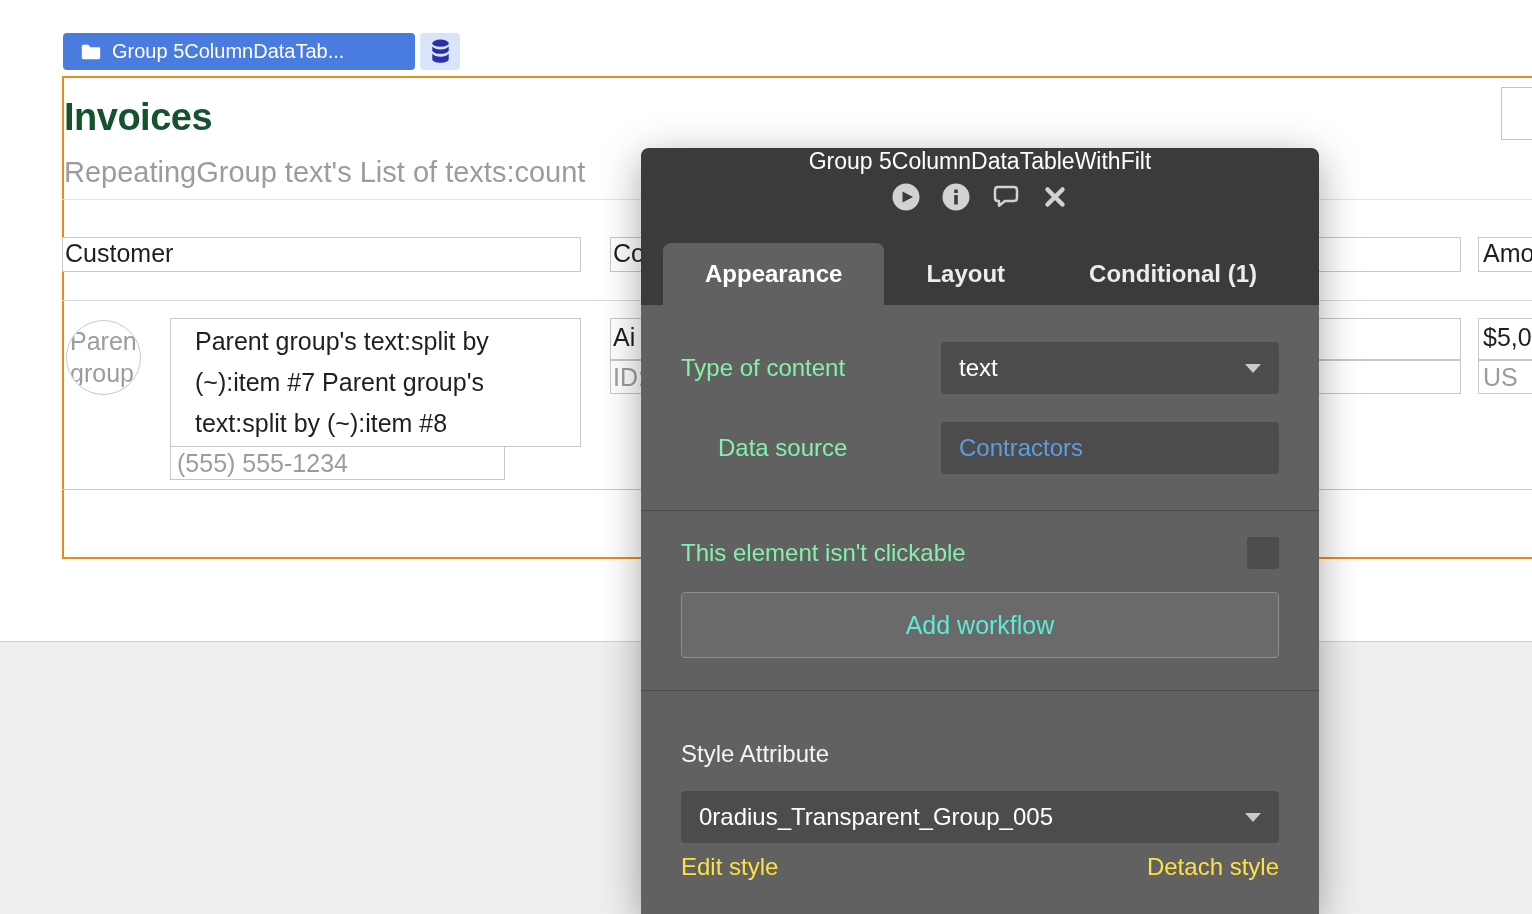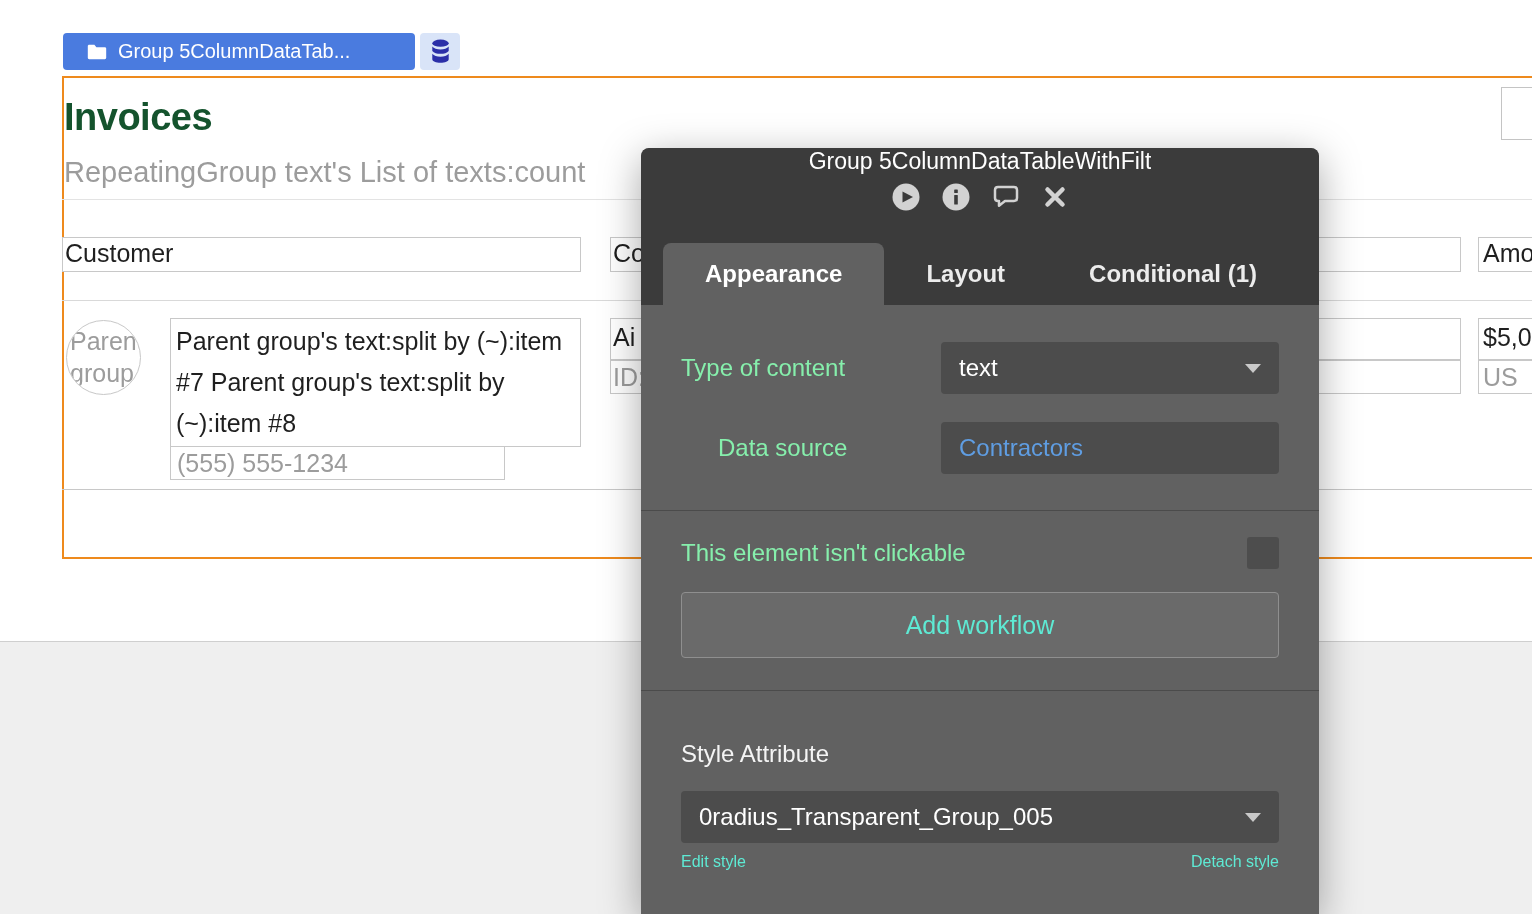--- a/index.html
+++ b/index.html
@@ -8,21 +8,21 @@
     font-family:"Liberation Sans", sans-serif;
     background:#ffffff;
     overflow:hidden;
   }
   #screen { position:relative; width:1532px; height:914px; background:#ffffff; overflow:hidden; }
 
   
   .badge {
     position:absolute; left:63px; top:33px; width:352px; height:37px;
     background:#4a7bdf; border-radius:4px;
-    display:flex; align-items:center; gap:11px; padding:0 24px;
+    display:flex; align-items:center; gap:11px; padding:0 18px;
     color:#ffffff; font-size:20px; font-weight:500; white-space:nowrap; overflow:hidden;
     cursor:pointer;
   }
   .db-btn {
     position:absolute; left:420px; top:33px; width:40px; height:37px;
     background:#d9e4f8; border-radius:4px;
     display:flex; align-items:center; justify-content:center; cursor:pointer;
   }
 
   
@@ -56,21 +56,21 @@
   .hdr-amount   { left:1478px;top:237px; width:80px;  height:35px; padding:1px 4px; }
 
   .avatar {
     position:absolute; left:66px; top:320px; width:75px; height:75px;
     border:1px solid #c8c8c8; border-radius:50%; overflow:hidden; background:#ffffff;
   }
   .avatar-text {
     position:absolute; left:3px; top:4px; width:130px;
     font-size:25px; line-height:32px; color:#9c9c9c;
   }
-  .name-cell  { left:170px; top:318px; width:411px; height:129px; padding:2px 5px; line-height:41px; }
+  .name-cell  { left:170px; top:318px; width:411px; height:129px; padding:2px 24px; line-height:41px; }
   .phone-cell { left:170px; top:446px; width:335px; height:34px;  padding:0 6px; display:flex; align-items:center; }
   .contact-name-cell { left:610px; top:318px; width:851px; height:42px; padding:4px 2px; }
   .contact-id-cell   { left:610px; top:360px; width:851px; height:34px; padding:2px 2px; }
   .amount-cell   { left:1478px; top:318px; width:80px; height:42px; padding:4px 4px; }
   .currency-cell { left:1478px; top:360px; width:80px; height:34px; padding:2px 4px; }
 
   .bottom-area {
     position:absolute; left:0; top:641px; width:1532px; height:273px;
     background:#efefef; border-top:1px solid #cfcfcf;
   }
@@ -123,21 +123,21 @@
   .add-workflow {
     margin-top:23px; height:66px; width:100%;
     background:#6a6a6a; border:1px solid #8f8f8f; border-radius:4px;
     color:#5eead4; font-size:25px;
     display:flex; align-items:center; justify-content:center; cursor:pointer;
   }
   .style-label { margin-top:49px; color:#f4f4f4; font-size:24px; }
   .style-select { margin-top:23px; width:100%; }
   .style-links {
     display:flex; justify-content:space-between; margin-top:10px;
-    color:#5eead4; font-size:16px;
+    color:#fde047; font-size:24px;
   }
   .style-links span { cursor:pointer; }
 </style>
 </head>
 <body>
 
 <div id="screen">
 
   <div class="badge">
     <svg width="20" height="16" viewBox="0 0 20 16">

